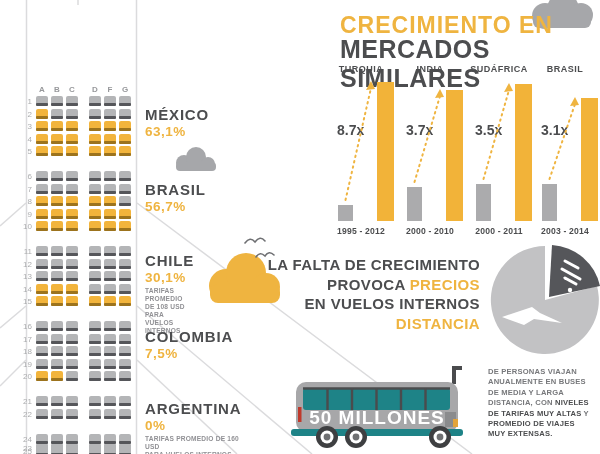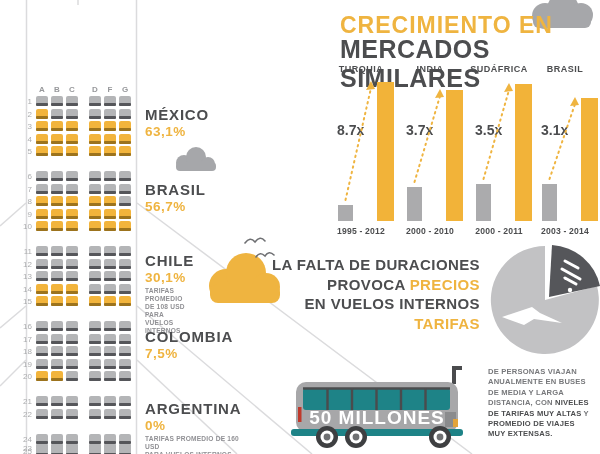--- a/index.html
+++ b/index.html
@@ -703,24 +703,24 @@
         <line x1="73" y1="21" x2="86" y2="28"></line>
         <line x1="70" y1="29" x2="88" y2="39"></line>
         <line x1="73" y1="38" x2="84" y2="44"></line>
       </g>
       <circle cx="78" cy="50" r="2.2" fill="#FFFFFF"></circle>
     </g>
     <path d="M14,74 L44,64 L52,70 L74,80 L46,76 L36,82 Z" fill="#FFFFFF"></path>
   </svg>
 
   <div class="abs comp">
-    <div>LA FALTA DE DURACIONES</div>
+    <div>LA FALTA DE CRECIMIENTO</div>
     <div><span>PROVOCA </span><span class="ylw">PRECIOS</span></div>
     <div>EN VUELOS INTERNOS</div>
-    <div class="ylw">TARIFAS</div>
+    <div class="ylw">DISTANCIA</div>
   </div>
 
   <svg class="abs" style="left:285px;top:362px" width="185" height="92" viewBox="0 0 185 92">
     <path d="M167,4 h10 v4 h-6 v14 h-4 Z" fill="#4A4B4D"></path>
     <rect x="11" y="20" width="162" height="50" rx="10" fill="#A7A7A9"></rect>
     <rect x="18" y="26" width="147" height="22" rx="3" fill="#1E8387"></rect>
     <g stroke="#4A4B4D" stroke-width="2.4">
       <line x1="18" y1="26.5" x2="165" y2="26.5"></line>
       <line x1="42.5" y1="26" x2="42.5" y2="48"></line>
       <line x1="67" y1="26" x2="67" y2="48"></line>

